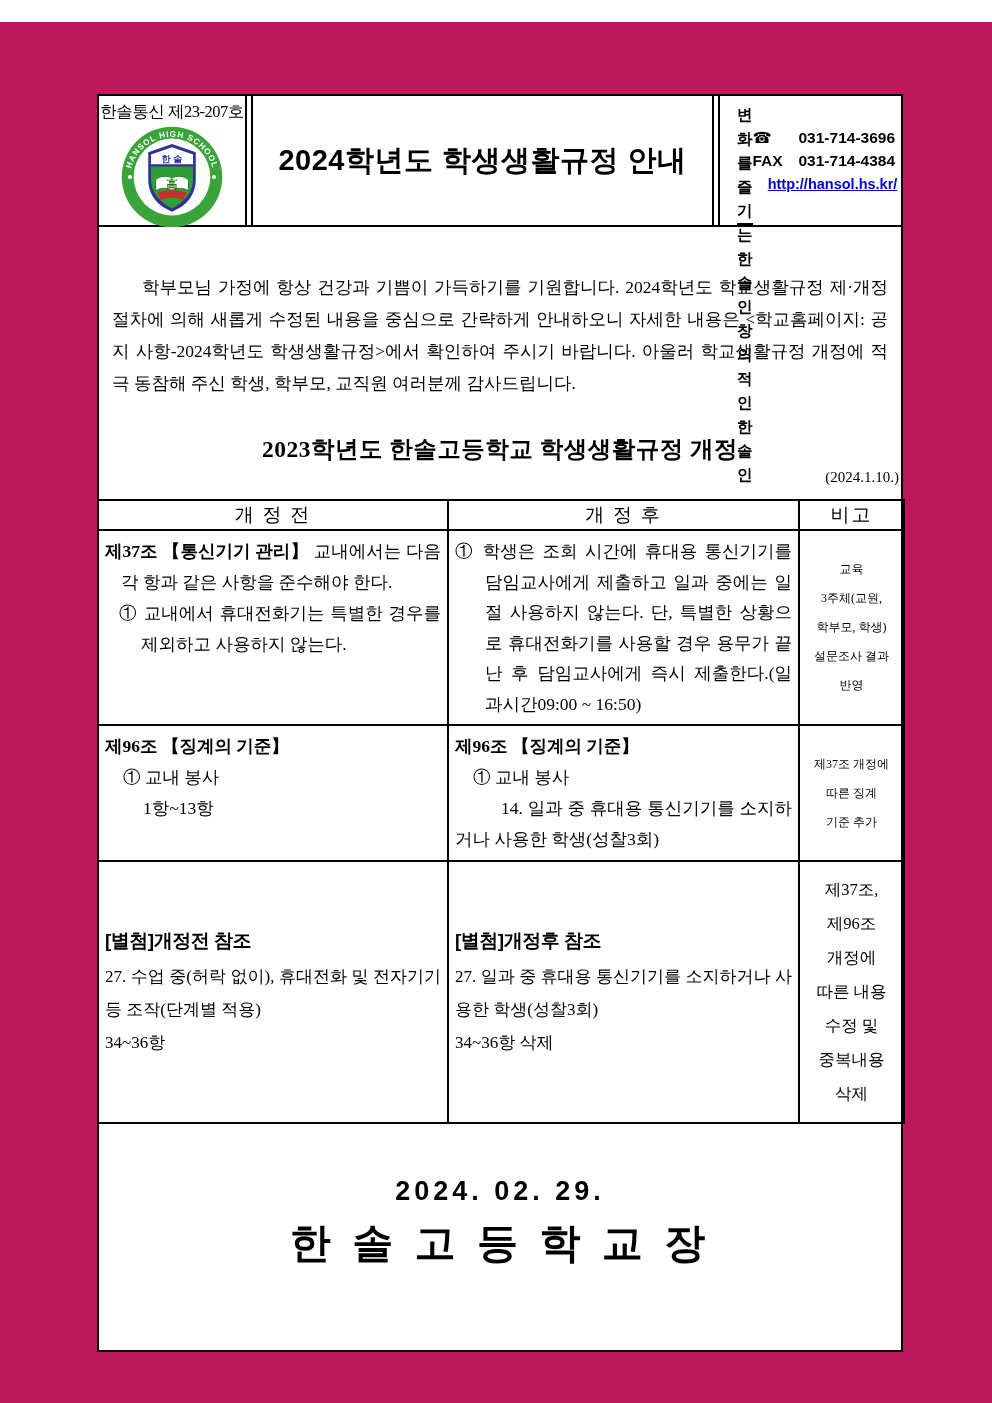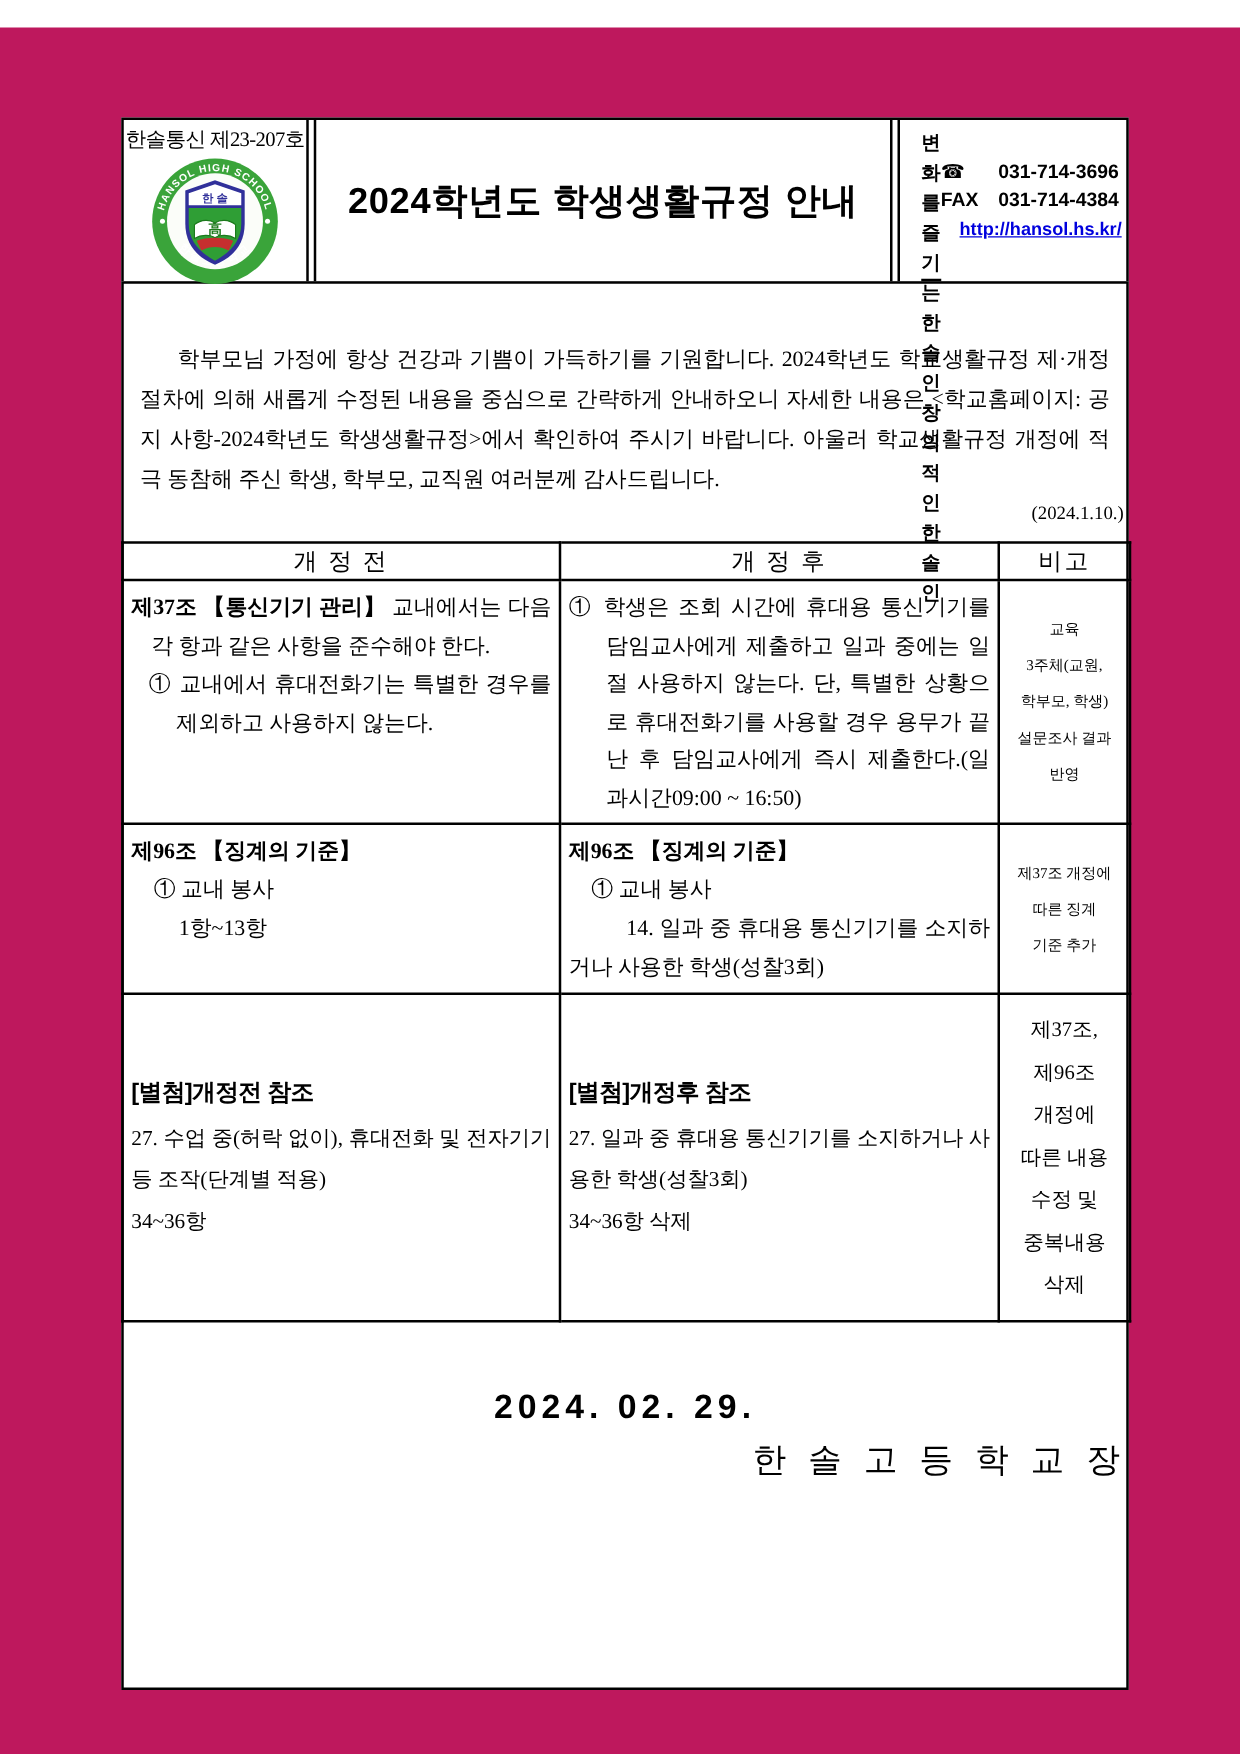--- a/index.html
+++ b/index.html
@@ -56,22 +56,22 @@
     font-size:12px; line-height:29px; padding:2px; }
   .note-big { font-size:16.5px; line-height:34px; }
   .mid { vertical-align:middle !important; }
   .attach-head { font-family:"Liberation Sans","DejaVu Sans",sans-serif; font-weight:800;
     font-size:19px; letter-spacing:-0.5px; margin-bottom:4px; }
   .attach-line { font-size:17px; line-height:33px; text-align:justify; }
 
   
   .f-date { margin-top:52px; text-align:center; font-family:"Liberation Sans","DejaVu Sans",sans-serif;
     font-weight:800; font-size:27px; letter-spacing:4px; }
-  .f-signer { margin-top:9px; text-align:right; font-family:"Liberation Sans","DejaVu Sans",sans-serif;
-    font-weight:400; font-size:27px; letter-spacing:5px; }
+  .f-signer { margin-top:9px; text-align:center; font-family:"Liberation Sans","DejaVu Sans",sans-serif;
+    font-weight:700; font-size:41px; letter-spacing:5px; }
 </style>
 </head>
 <body>
 
 <div class="page">
   <div class="doc">
 
     <div class="hdr">
       <div class="hdr-left">
         <div class="doc-no">한솔통신 제23-207호</div>
@@ -119,20 +119,21 @@
             <span>031-714-4384</span>
           </div>
           <div class="link">http://hansol.hs.kr/</div>
         </div>
       </div>
     </div>
 
     <div class="body-box">
       <p class="intro">학부모님 가정에 항상 건강과 기쁨이 가득하기를 기원합니다. 2024학년도 학교생활규정 제·개정 절차에 의해 새롭게 수정된 내용을 중심으로 간략하게 안내하오니 자세한 내용은 &lt;학교홈페이지: 공지 사항-2024학년도 학생생활규정&gt;에서 확인하여 주시기 바랍니다. 아울러 학교생활규정 개정에 적극 동참해 주신 학생, 학부모, 교직원 여러분께 감사드립니다.</p>
 
+      <div class="sec-title">2023학년도 한솔고등학교 학생생활규정 개정</div>
       <div class="date-note">(2024.1.10.)</div>
 
       <table class="rev-table">
         <colgroup>
             <col style="width:350px">
             <col style="width:351px">
             <col style="width:105px">
           </colgroup>
         <tbody>
           <tr>

